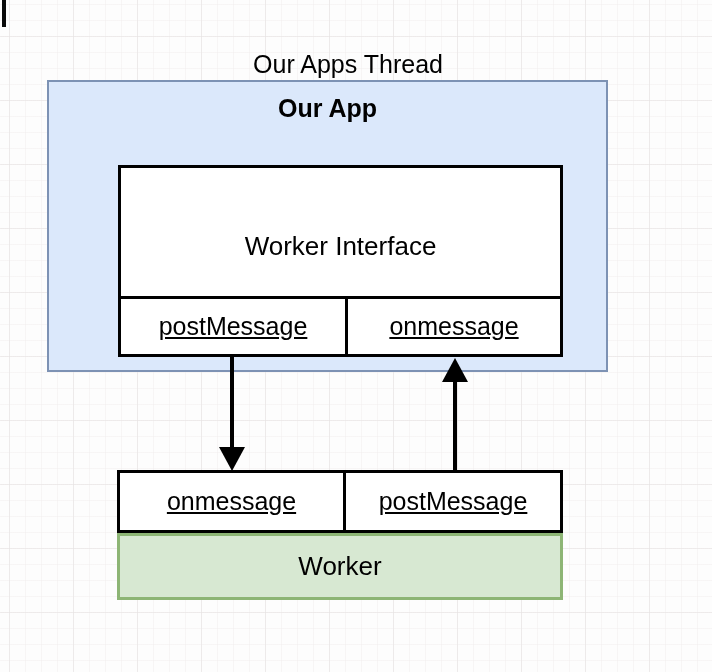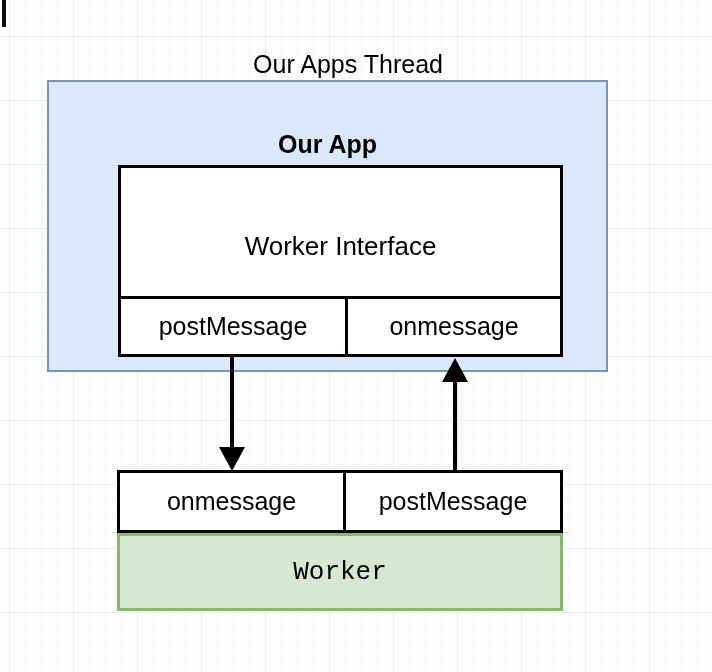--- a/index.html
+++ b/index.html
@@ -21,48 +21,47 @@
     left:48px; top:31px; width:600px; text-align:center;
     font-size:25px; line-height:27px;margin-top:20px;
   }
   .app-box{
     left:47px; top:80px; width:561px; height:292px;
     background:var(--app-fill,#dbe8fb);
     border:2px solid var(--app-stroke,#7d92b4);
   }
   .app-label{
     left:47px; top:94px; width:561px; text-align:center;
-    font-size:25px; font-weight:bold;margin-top:36px;
+    font-size:25px; font-weight:bold;
   }
   .wi-box{
     left:118px; top:165px; width:445px; height:162px;
     background:#fff; border:3px solid #000;
     display:flex; align-items:center; justify-content:center;
     font-size:26px;
   }
   .port-row{
-    display:flex; background:#fff; border:3px solid #000;
+    display:flex; background:#fff; border:3px solid #000;text-decoration:underline;
   }
   .row-app{left:118px; top:296px; width:445px; height:61px;}
   .row-worker{left:117px; top:470px; width:446px; height:63px;}
   .port-cell{
     display:flex; align-items:center; justify-content:center;
     font-size:25px;
   }
   .cell-divider{border-right:3px solid #000;}
   .row-app .cell-left{flex:0 0 224px;}
   .row-worker .cell-left{flex:0 0 223px;}
   .cell-right{flex:1;}
   .worker-box{
-    left:117px; top:533px; width:446px; height:78px;
+    left:117px; top:533px; width:446px; height:67px;
     background:var(--worker-fill,#d7e8d2);
     border:3px solid var(--worker-stroke,#8db575);
     display:flex; align-items:center; justify-content:center;
     font-size:26px;
-    font-family:Liberation Mono, monospace;
   }
   .arrow-layer{left:0; top:0; pointer-events:none;}
 </style>
 </head>
 <body>
 
 <div id="canvas">
 
   <div class="abs corner-mark"></div>
 

